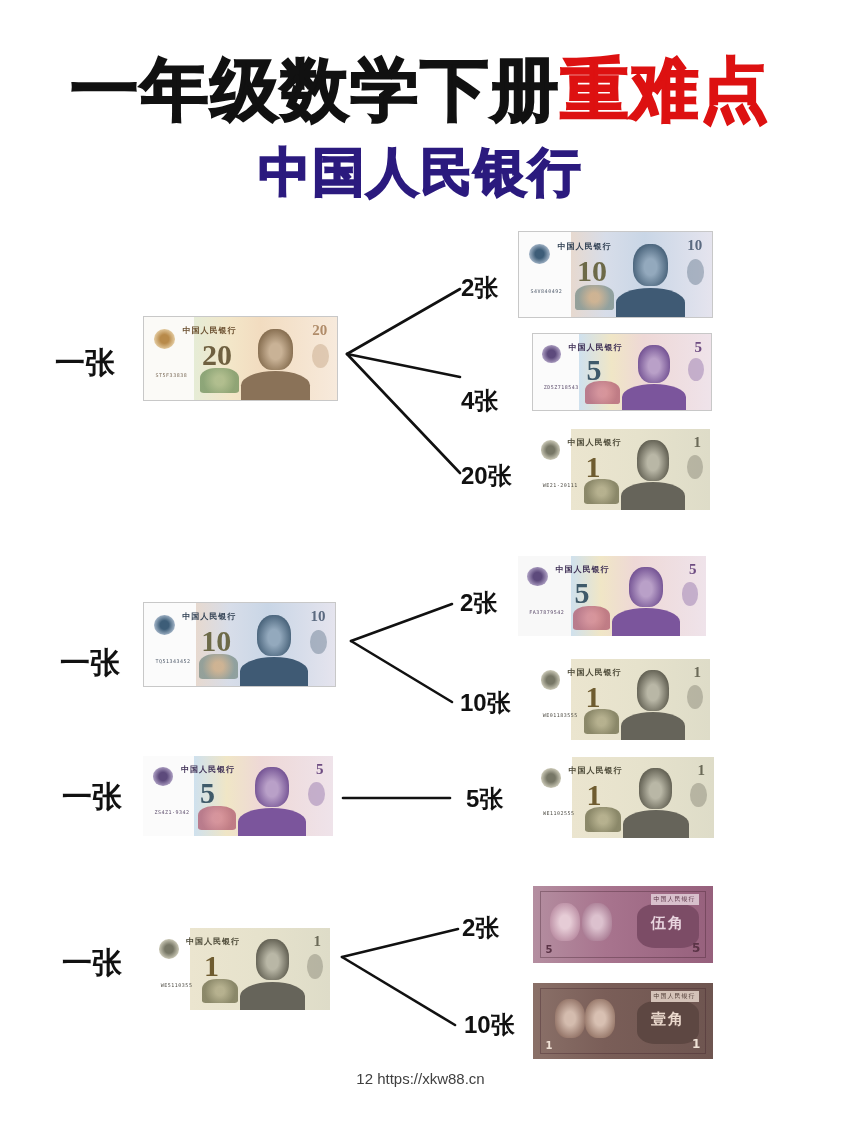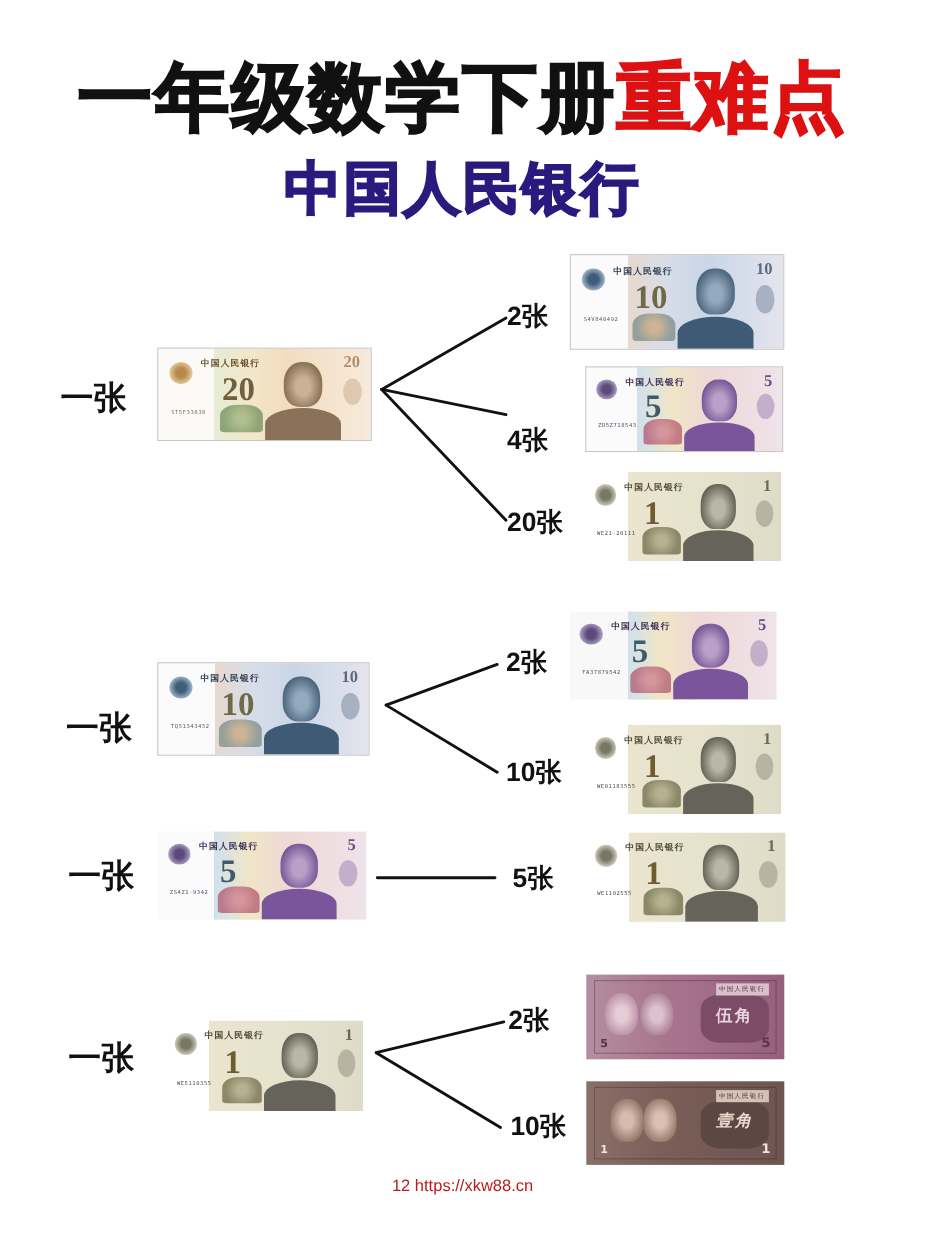--- a/index.html
+++ b/index.html
@@ -99,21 +99,21 @@
   }
   .jiao .jbank {
     position: absolute; right: 8%; top: 10%; font-size: 6px; padding: 1px 3px;
     letter-spacing: 1px; white-space: nowrap;
   }
   .jiao .jnum-l { position: absolute; left: 7%; bottom: 10%; font-size: 10px; font-weight: 700; }
   .jiao .jnum-r { position: absolute; right: 7%; bottom: 10%; font-size: 12px; font-weight: 700; }
 
   .footer {
     position: absolute; left: 0; top: 1070px; width: 841px; text-align: center;
-    font-size: 15px; color: #b91c1c; font-family: "Liberation Sans", sans-serif;
+    font-size: 15px; color: #404040; font-family: "Liberation Sans", sans-serif;
   }
 </style>
 </head>
 <body>
 
 <div class="title">
   <span class="black">一年级数学下册</span><span class="red">重难点</span>
 </div>
 <div class="subtitle">中国人民银行</div>
 
@@ -299,19 +299,19 @@
 </div>
 
 <div class="count" style="left:464px; top:1010px;">10张</div>
 <div class="jiao" style="left:533px; top:983px; width:180px; height:76px; background:linear-gradient(90deg,#8a7068 0%,#7a5e58 40%,#6e5550 100%);">
   <div class="frame"></div>
   <div class="faces">
     <div class="face" style="left:14%; background:radial-gradient(ellipse,#d4bcae 25%,#8e6e62 80%);"></div>
     <div class="face" style="left:52%; background:radial-gradient(ellipse,#d8c0b2 25%,#927264 80%);"></div>
   </div>
   <div class="medallion" style="background:#5d4742; transform:rotate(0deg);"></div>
-  <div class="jtext" style="color:#ead8cc;font-style:italic;">壹角</div>
+  <div class="jtext" style="color:#ead8cc;">壹角</div>
   <div class="jbank" style="background:#d4c2b8; color:#4a3630;">中国人民银行</div>
   <div class="jnum-l" style="color:#f0e2d6;">1</div>
   <div class="jnum-r" style="color:#f0e2d6;">1</div>
 </div>
 
 <div class="footer">12 https://xkw88.cn</div>
 
 </body></html>

